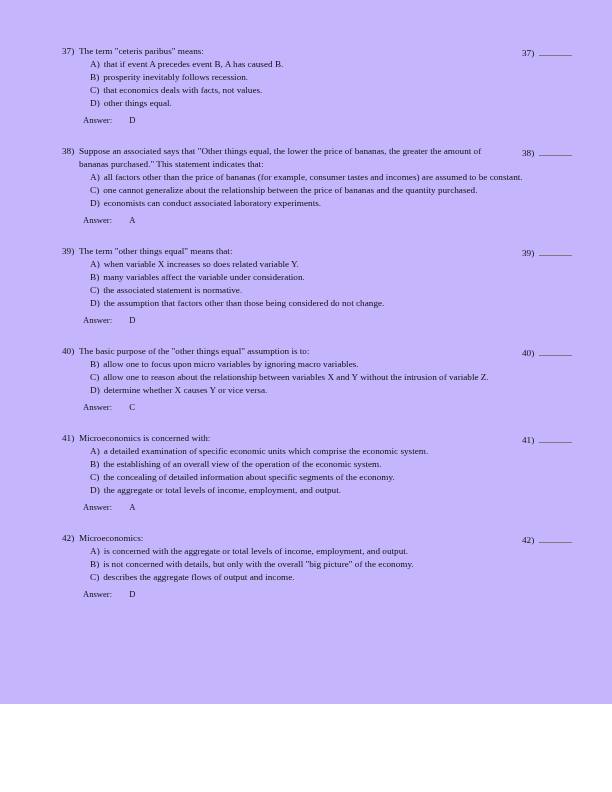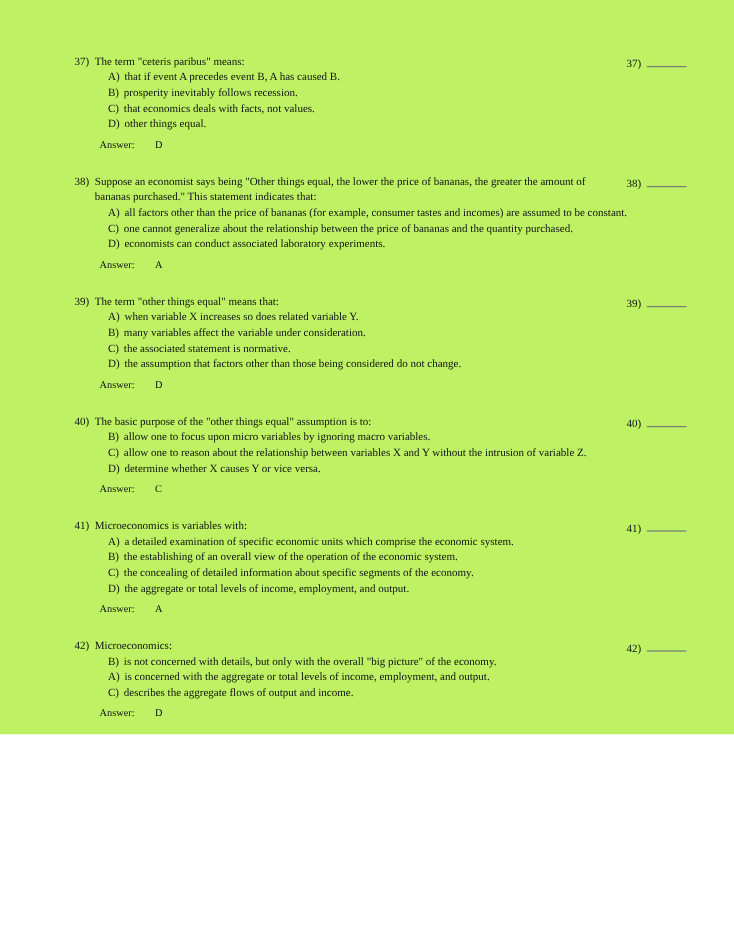--- a/index.html
+++ b/index.html
@@ -1,19 +1,19 @@
 <!DOCTYPE html>
 <html><head>
 <meta charset="utf-8">
 <style>
   html,body{margin:0;padding:0;background:#ffffff;}
   .page{
     position:relative;
-    width:612px;height:612px;
-    background:#bef264;
+    width:612px;height:704px;
+    background:#c4b5fd;
     font-family:"Liberation Serif", serif;
     font-size:9.2px;line-height:13px;color:#111;
     overflow:hidden;
   }
   .content{position:absolute;top:45px;left:62px;width:516px;}
   .question{position:relative;margin-bottom:18px;}
   .q-body{margin-left:17px;width:432px;position:relative;}
   .q-num{position:absolute;left:-17px;top:0;white-space:nowrap;}
   .q-prompt{width:432px;}
   .option{margin-left:11px;width:412px;padding-left:24px;text-indent:-24px;}
@@ -58,21 +58,21 @@
   <div class="option"><span class="opt-label">D)</span><span>other things equal.</span></div>
 </div>
       <div class="q-answer"><span class="ans-label">Answer:</span><span>D</span></div>
     </div>
     <div class="q-ref"><span>37)</span><span class="blank-line"></span></div>
   </div>
 
   <div class="question">
     <div class="q-body">
       <span class="q-num">38)</span>
-      <div class="q-prompt">Suppose an economist says being "Other things equal, the lower the price of bananas, the greater the amount of bananas purchased." This statement indicates that:</div>
+      <div class="q-prompt">Suppose an associated says that "Other things equal, the lower the price of bananas, the greater the amount of bananas purchased." This statement indicates that:</div>
       <div>
   <div class="option"><span class="opt-label">A)</span><span>all factors other than the price of bananas (for example, consumer tastes and incomes) are assumed to be constant.</span></div>
 
 
   <div class="option"><span class="opt-label">C)</span><span>one cannot generalize about the relationship between the price of bananas and the quantity purchased.</span></div>
 
   <div class="option"><span class="opt-label">D)</span><span>economists can conduct associated laboratory experiments.</span></div>
 </div>
       <div class="q-answer"><span class="ans-label">Answer:</span><span>A</span></div>
     </div>
@@ -110,43 +110,43 @@
   <div class="option"><span class="opt-label">D)</span><span>determine whether X causes Y or vice versa.</span></div>
 </div>
       <div class="q-answer"><span class="ans-label">Answer:</span><span>C</span></div>
     </div>
     <div class="q-ref"><span>40)</span><span class="blank-line"></span></div>
   </div>
 
   <div class="question">
     <div class="q-body">
       <span class="q-num">41)</span>
-      <div class="q-prompt">Microeconomics is variables with:</div>
+      <div class="q-prompt">Microeconomics is concerned with:</div>
       <div>
   <div class="option"><span class="opt-label">A)</span><span>a detailed examination of specific economic units which comprise the economic system.</span></div>
 
   <div class="option"><span class="opt-label">B)</span><span>the establishing of an overall view of the operation of the economic system.</span></div>
 
   <div class="option"><span class="opt-label">C)</span><span>the concealing of detailed information about specific segments of the economy.</span></div>
 
   <div class="option"><span class="opt-label">D)</span><span>the aggregate or total levels of income, employment, and output.</span></div>
 </div>
       <div class="q-answer"><span class="ans-label">Answer:</span><span>A</span></div>
     </div>
     <div class="q-ref"><span>41)</span><span class="blank-line"></span></div>
   </div>
 
   <div class="question">
     <div class="q-body">
       <span class="q-num">42)</span>
       <div class="q-prompt">Microeconomics:</div>
       <div>
+  <div class="option"><span class="opt-label">A)</span><span>is concerned with the aggregate or total levels of income, employment, and output.</span></div>
+
   <div class="option"><span class="opt-label">B)</span><span>is not concerned with details, but only with the overall "big picture" of the economy.</span></div>
-
-  <div class="option"><span class="opt-label">A)</span><span>is concerned with the aggregate or total levels of income, employment, and output.</span></div>
 
   <div class="option"><span class="opt-label">C)</span><span>describes the aggregate flows of output and income.</span></div>
 
 </div>
       <div class="q-answer"><span class="ans-label">Answer:</span><span>D</span></div>
     </div>
     <div class="q-ref"><span>42)</span><span class="blank-line"></span></div>
   </div>
 </div>
 

